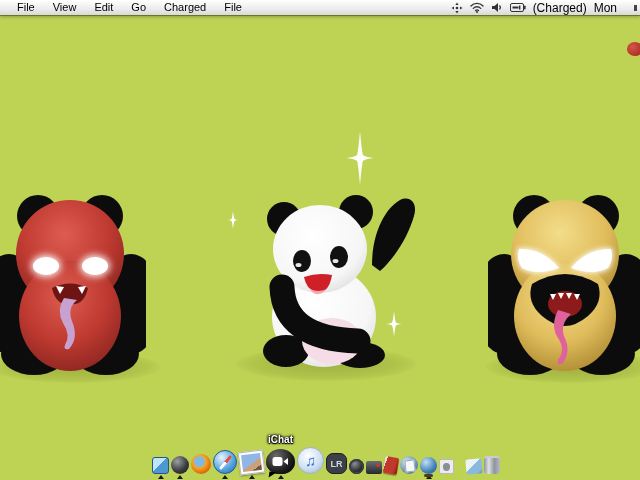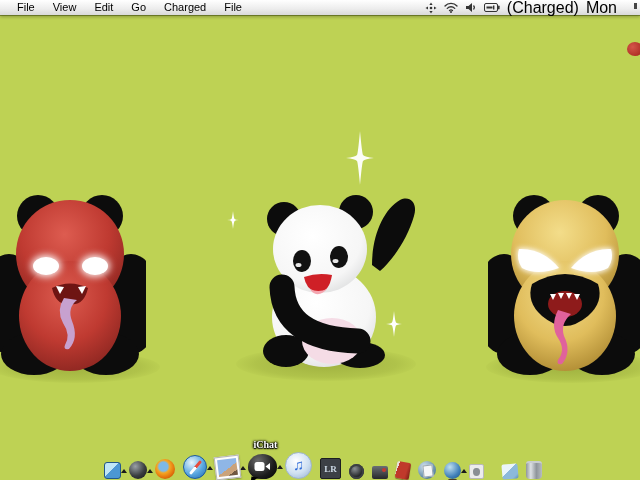--- a/index.html
+++ b/index.html
@@ -13,39 +13,39 @@
     position:absolute;top:0;left:0;width:640px;height:15px;
     background:linear-gradient(#ffffff,#ececec 60%,#d9d9d9);
     box-shadow:0 1px 0 rgba(70,80,15,.55), 0 2px 3px rgba(0,0,0,.25);
     display:flex;align-items:center;justify-content:space-between;
     font-size:11px;color:#000;z-index:50;
   }
   .menubar-left{display:flex;align-items:center;padding-left:8px;}
   .menu-item{padding:0 9px;line-height:15px;cursor:default;}
   .menubar-right{display:flex;align-items:center;gap:7px;padding-right:3px;}
   .status-icon svg{display:block;}
-  .status-text{font-size:16px;white-space:nowrap;}
+  .status-text{font-size:12px;white-space:nowrap;}
   .clock{position:relative;padding-right:20px;}
   .clock::after{ 
     content:"";position:absolute;right:0;top:4px;width:3px;height:6px;background:#444;
   }
   
   .desktop{position:absolute;top:15px;left:0;width:640px;height:465px;overflow:hidden;}
   .shadow{position:absolute;border-radius:50%;
     background:radial-gradient(ellipse at center, rgba(110,124,30,.38) 0%, rgba(110,124,30,.18) 55%, rgba(110,124,30,0) 75%);}
   .red-dot{position:absolute;left:627px;top:27px;width:16px;height:14px;border-radius:50%;
     background:radial-gradient(circle at 35% 35%, #d4554a, #b03026 70%, #8c241d);}
   .panda{position:absolute;}
   .sparkle{position:absolute;}
   
   .dock{
     position:absolute;left:50%;bottom:1px;transform:translateX(-50%);margin-left:6px;
     display:flex;align-items:flex-end;gap:2px;z-index:40;
   }
-  .dock-item{position:relative;display:flex;flex-direction:row;align-items:center;font-family:Liberation Serif, serif;}
+  .dock-item{position:relative;display:flex;flex-direction:column;align-items:center;}
   .dock-ind{width:0;height:0;margin-top:1px;border-left:3px solid transparent;
     border-right:3px solid transparent;border-bottom:4px solid #1a1a1a;}
   .dock-ind.off{border-bottom-color:transparent;}
   .dock-label{
     position:absolute;top:-15px;left:50%;transform:translateX(-50%);
     color:#fff;font-size:10px;font-weight:bold;white-space:nowrap;
     text-shadow:0 1px 1px #000,0 0 3px #000,1px 0 2px #000,-1px 0 2px #000;
   }
   
   .ic{position:relative;box-sizing:border-box;}
@@ -65,21 +65,21 @@
     background:linear-gradient(150deg,#8fb6e6 0 55%,#caa27a 55% 80%,#6f5640 80%);}
   .ic-ichat{width:29px;height:25px;border-radius:50% 50% 46% 46%;
     background:radial-gradient(circle at 35% 28%,#6c6c6c,#1c1c1c 60%,#000);
     display:flex;align-items:center;justify-content:center;}
   .ic-ichat::after{content:"";position:absolute;left:3px;bottom:-4px;width:0;height:0;
     border-left:7px solid #000;border-bottom:6px solid transparent;transform:rotate(8deg);}
   .ic-itunes{width:27px;height:27px;border-radius:50%;border:1px solid #9db4cf;
     background:radial-gradient(circle at 40% 32%,#ffffff,#cfe0f2 55%,#93aecf);
     display:flex;align-items:center;justify-content:center;
     color:#2f6bd8;font-size:15px;line-height:1;}
-  .ic-lightroom{width:21px;height:21px;border-radius:2px;background:#3c4046;border:1px solid #1c1e21;
+  .ic-lightroom{width:21px;height:21px;border-radius:7px;background:#3c4046;border:1px solid #1c1e21;
     display:flex;align-items:center;justify-content:center;
     color:#cdd9e6;font-size:9px;font-weight:bold;letter-spacing:0;}
   .ic-lens{width:15px;height:15px;border-radius:50%;
     background:radial-gradient(circle at 38% 32%,#8a8f94,#2b2d30 55%,#0c0d0e);
     box-shadow:inset 0 0 0 2px #3c4043;}
   .ic-camera{width:16px;height:13px;border-radius:2px;
     background:linear-gradient(#6a6f74,#26282b);}
   .ic-camera::after{content:"";position:absolute;right:2px;top:2px;width:4px;height:4px;
     border-radius:50%;background:#c23a30;}
   .ic-redbook{width:14px;height:17px;border-radius:2px;transform:rotate(9deg);

